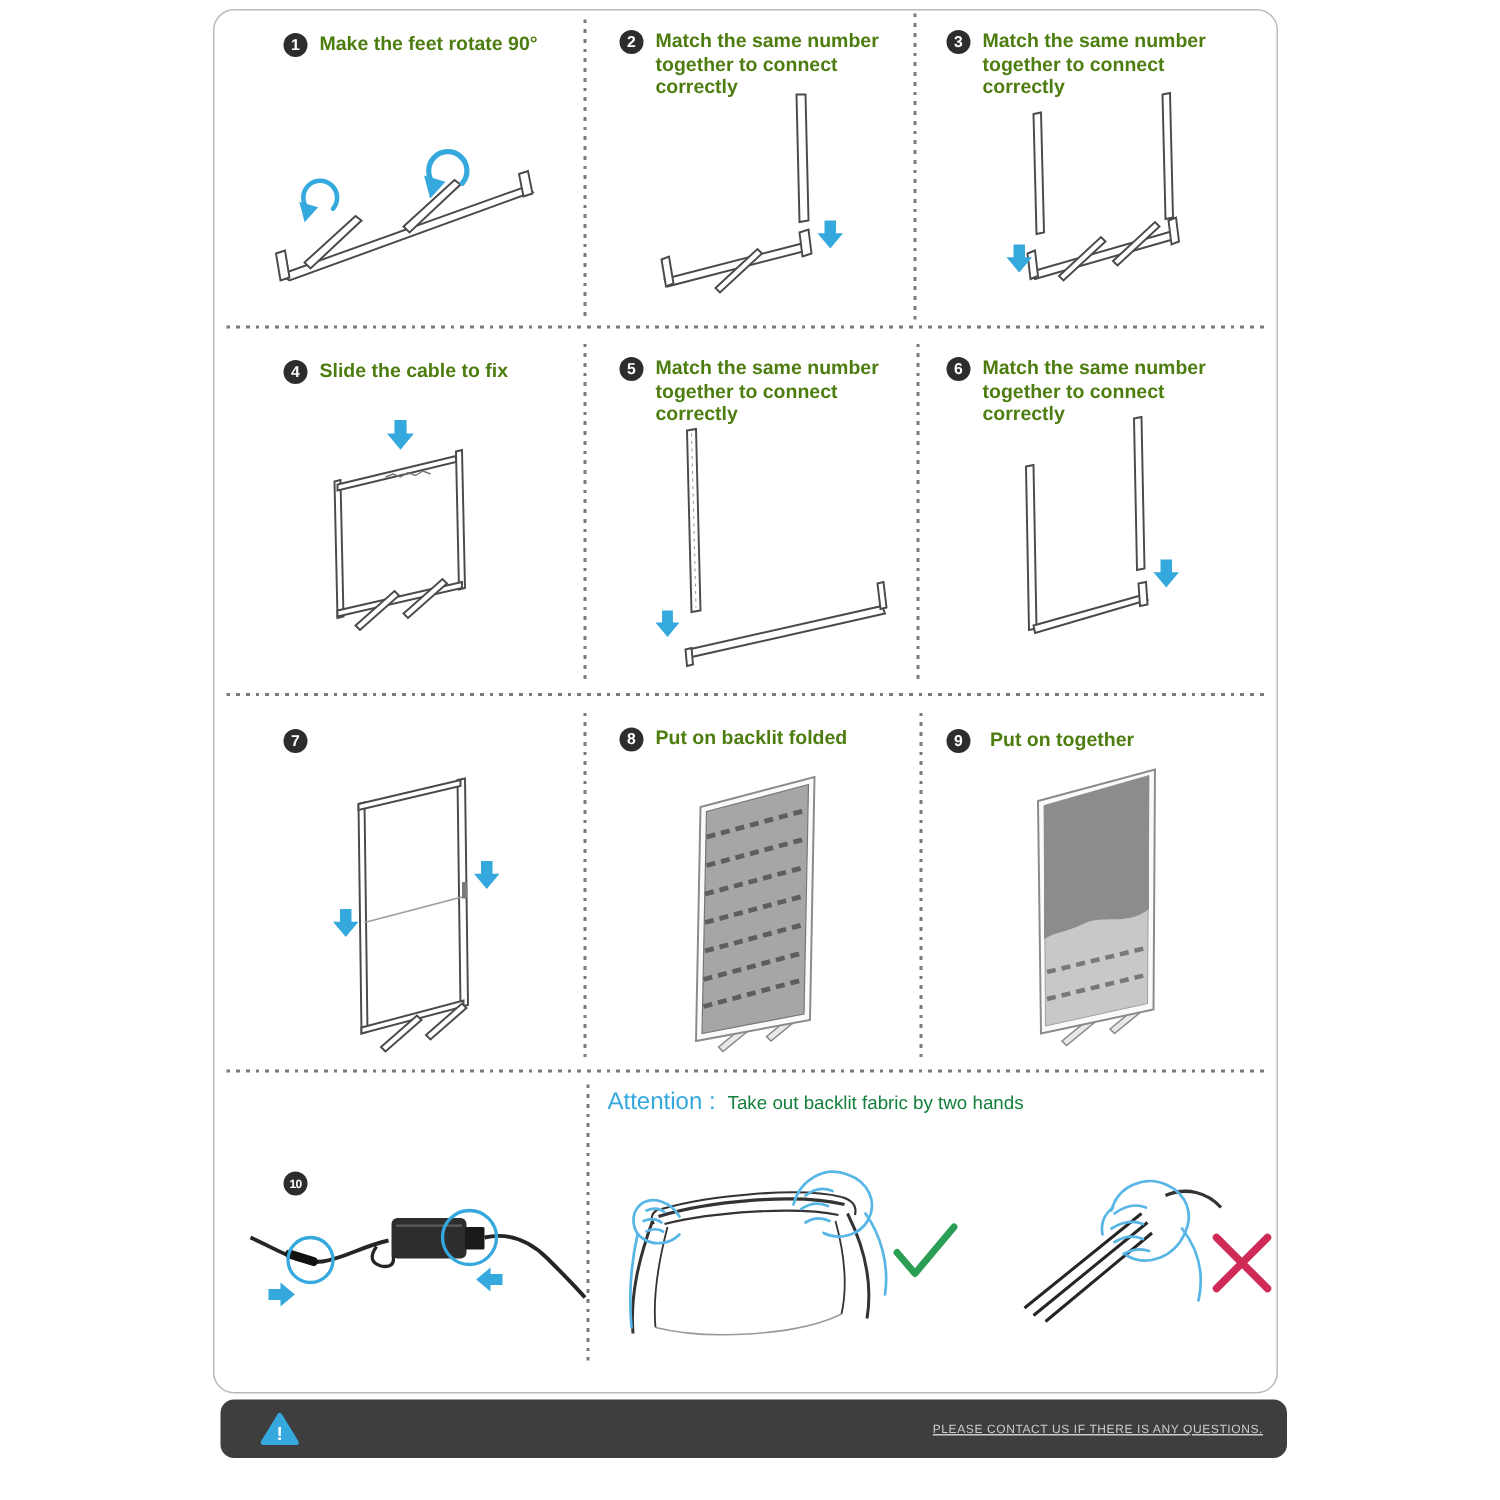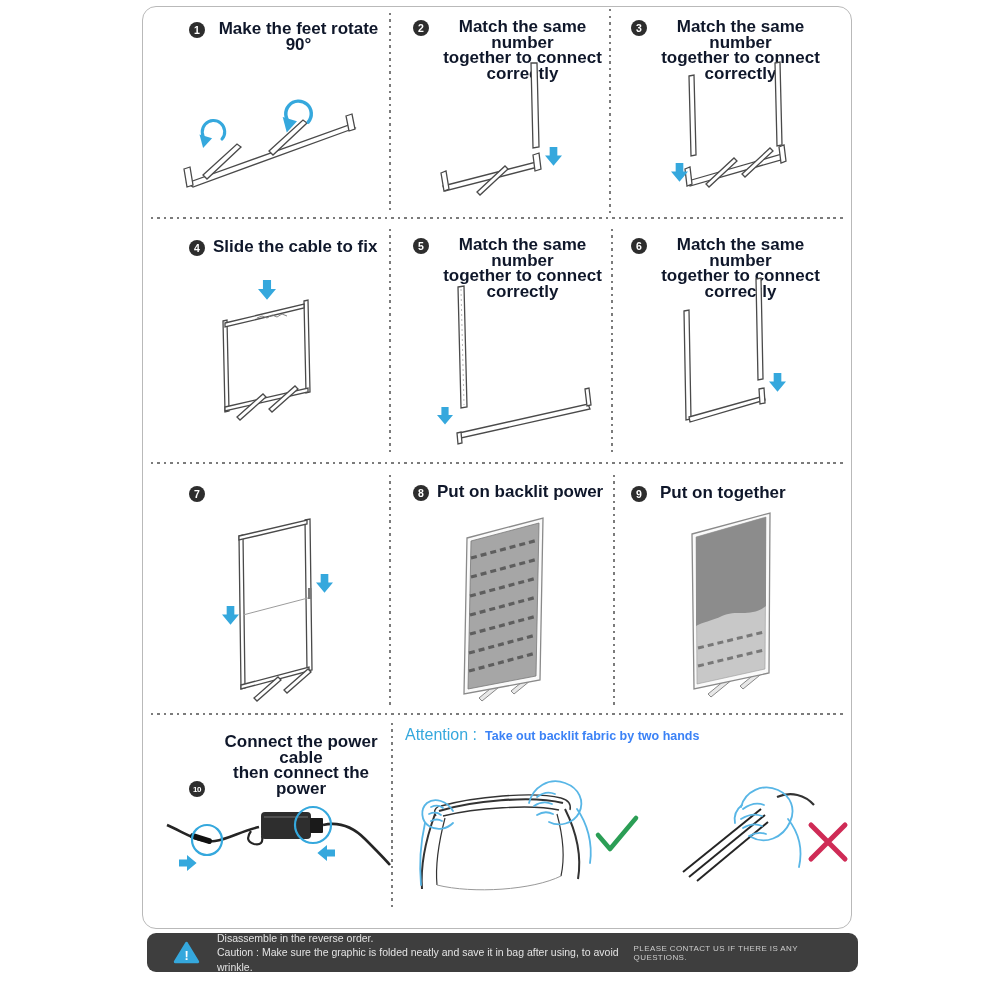--- a/index.html
+++ b/index.html
@@ -5,29 +5,29 @@
   html,body{margin:0;padding:0;background:#fff;}
   body{width:1000px;height:1000px;position:relative;font-family:"Liberation Sans",sans-serif;overflow:hidden;}
   .abs{position:absolute;}
   .card{left:142px;top:6px;width:708px;height:921px;border:1.5px solid #b9b9b9;border-radius:14px;background:#fff;}
   .hsep{height:2px;background:repeating-linear-gradient(90deg,#7b7b7b 0 2.5px,transparent 2.5px 6.5px);}
   .vsep{width:2px;background:repeating-linear-gradient(180deg,#7b7b7b 0 2.5px,transparent 2.5px 6.5px);}
   .step{display:flex;gap:8px;align-items:flex-start;}
   .badge{width:16px;height:16px;border-radius:50%;background:#2d2d2d;color:#fff;font-weight:bold;
          font-size:10.5px;display:inline-flex;align-items:center;justify-content:center;flex:none;margin-top:1px;}
   .badge-10{font-size:8px;letter-spacing:-.5px;margin-top:47px;}
-  .txt{font-size:17px;font-weight:bold;color:#0f172a;line-height:15.5px;white-space:pre-line;text-align:center;}
+  .txt{font-size:13px;font-weight:bold;color:#4d7c0f;line-height:15.5px;white-space:pre-line;}
   .att{display:flex;align-items:baseline;gap:8px;text-align:center;}
   .att-label{font-size:16px;color:var(--accent_blue,#35a8dd);}
-  .att-text{font-size:12.5px;font-weight:bold;color:#3b82f6;}
+  .att-text{font-size:12.5px;font-weight:normal;color:#15803d;}
   .footer{left:147px;top:933px;width:711px;height:39px;background:var(--footer_bg,#3e3e3e);
           border-radius:9px;display:flex;align-items:center;}
   .f-icon{margin-left:26px;flex:none;}
   .f-lines{margin-left:17px;font-size:10.5px;color:#e3e3e3;line-height:14.5px;}
-  .f-contact{margin-left:auto;margin-right:16px;font-size:8px;color:#cccccc;letter-spacing:.4px;}
+  .f-contact{margin-left:auto;margin-right:16px;font-size:8px;color:#cccccc;letter-spacing:.4px;text-decoration:underline;}
   svg{display:block;overflow:visible;}
   .line{stroke:#4a4a4a;stroke-width:1.3;fill:#fff;}
 </style>
 </head>
 <body>
 
 <svg width="0" height="0" aria-hidden="true">
   <defs>
     <path id="arr-down" d="M5.5 0 h9 v10 h5.5 L10 22 0 10 h5.5 Z"></path>
     <g id="rot-arr">
@@ -76,30 +76,28 @@
   <div class="abs step" style="left:488px;top:230px;width:195px;">
     <span class="badge">6</span>
     <span class="txt">Match the same number
 together to connect correctly</span>
   </div>
   <div class="abs step" style="left:46px;top:478px;width:210px;">
     <span class="badge">7</span>
   </div>
   <div class="abs step" style="left:270px;top:477px;width:195px;">
     <span class="badge">8</span>
-    <span class="txt">Put on backlit power</span>
+    <span class="txt">Put on backlit folded</span>
   </div>
   <div class="abs step" style="left:488px;top:478px;width:195px;gap:13px;">
     <span class="badge">9</span>
     <span class="txt">Put on together</span>
   </div>
   <div class="abs step" style="left:46px;top:727px;width:200px;">
     <span class="badge badge-10">10</span>
-    <span class="txt">Connect the power cable
-then connect the power</span>
   </div>
 
   <div class="abs att" style="left:262px;top:719px;">
     <span class="att-label">Attention :</span>
     <span class="att-text">Take out backlit fabric by two hands</span>
   </div>
 
   <svg class="abs" style="left:36px;top:76px;" width="185" height="120" viewBox="0 0 185 120">
     <g class="line">
       <polygon points="8,100 170,42 176,45 14,104"></polygon>
@@ -273,18 +271,14 @@
     <path d="M6 6 L40 40 M40 6 L6 40" fill="none" style="stroke:var(--cross_red)" stroke-width="5" stroke-linecap="round"></path>
   </svg>
 
 </div>
 
 <div class="abs footer">
   <svg class="f-icon" width="27" height="24" viewBox="0 0 34 30">
     <path d="M17 3 L31 26 H3 Z" style="fill:var(--accent_blue);stroke:var(--accent_blue)" stroke-width="4" stroke-linejoin="round"></path>
     <text x="17" y="24" text-anchor="middle" font-size="16" font-weight="bold" fill="#fff" font-family="Liberation Sans, sans-serif">!</text>
   </svg>
-  <div class="f-lines">
-    <div>Disassemble in the reverse order.</div>
-    <div>Caution : Make sure the graphic is folded neatly and save it in bag after using, to avoid wrinkle.</div>
-  </div>
   <div class="f-contact">PLEASE CONTACT US IF THERE IS ANY QUESTIONS.</div>
 </div>
 
 </body></html>

